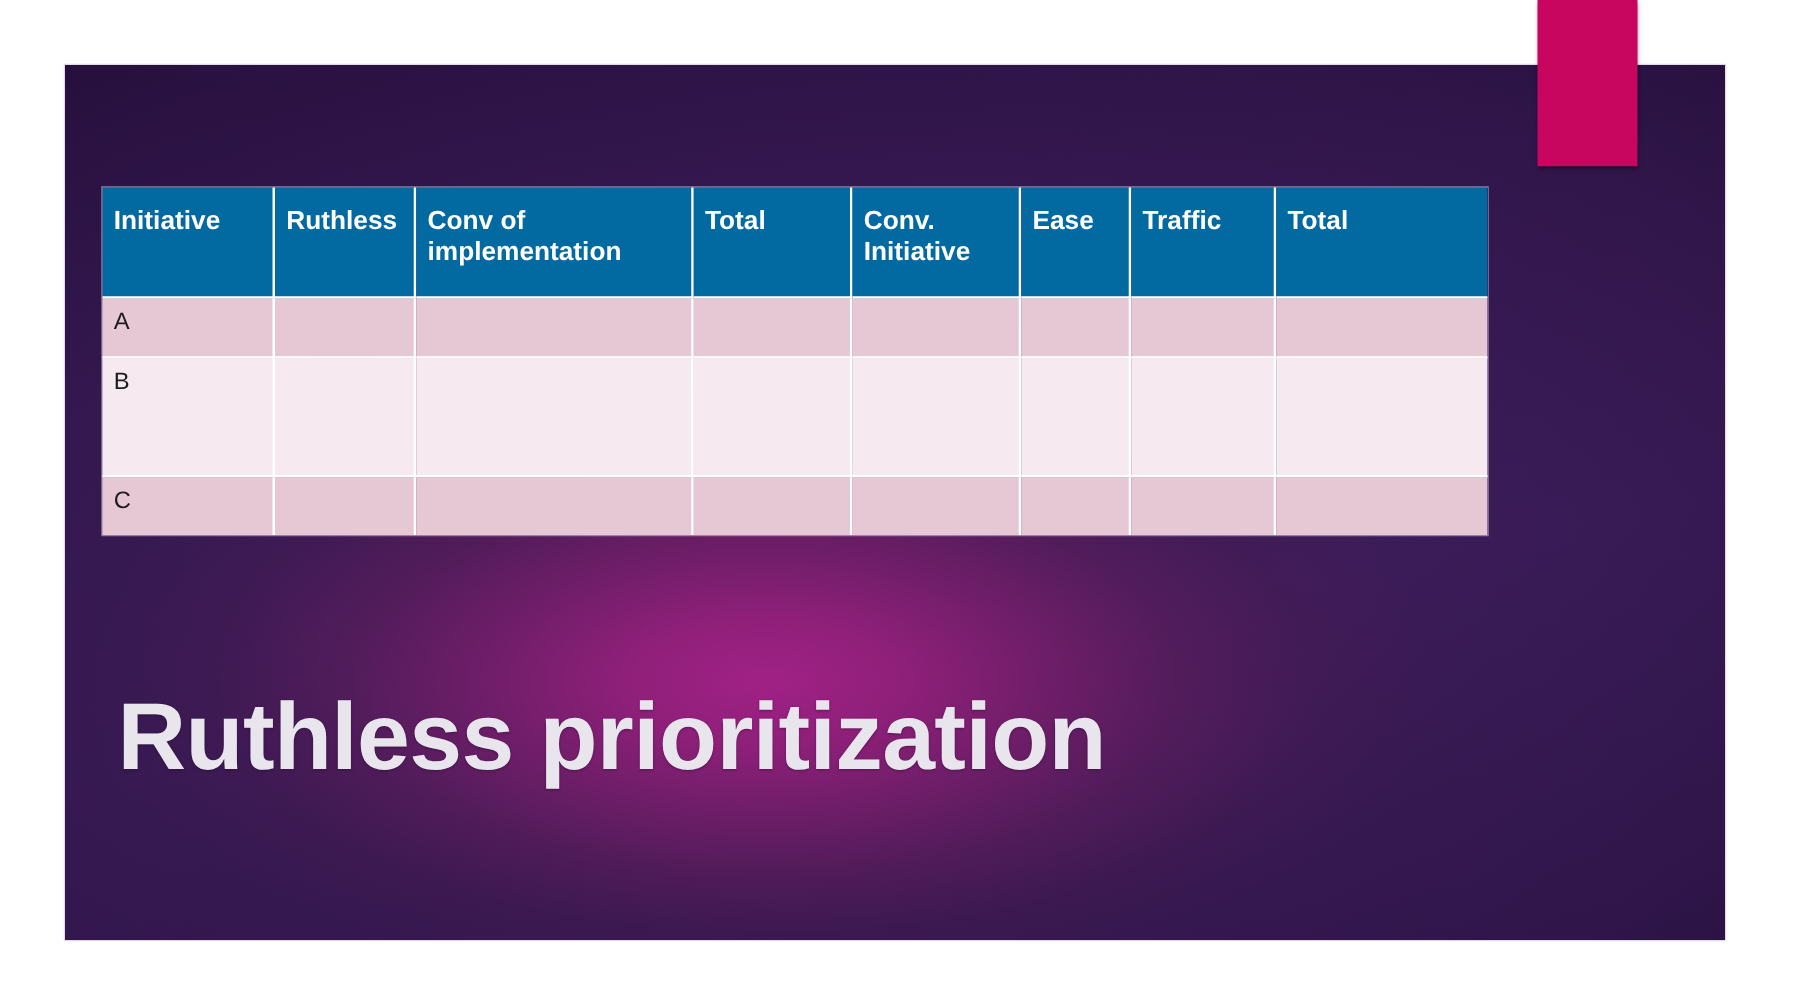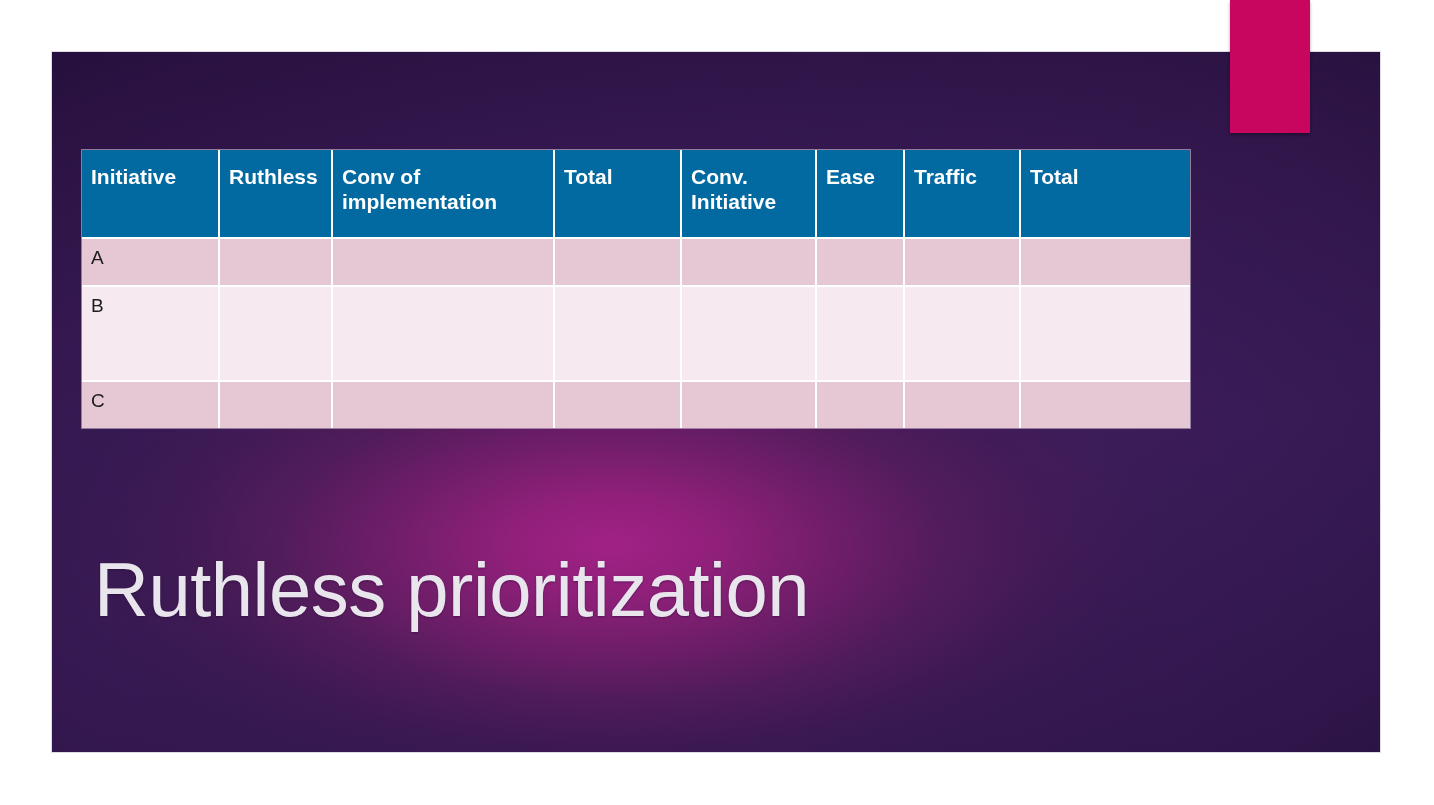--- a/index.html
+++ b/index.html
@@ -116,21 +116,21 @@
   tr.r-c td { height: 33px; }
 
   
   #slide-title {
     position: absolute;
     left: 42px;    
     top: 490px;    
     width: 1150px;
     font-size: 76px;
     line-height: 96px;
-    font-weight: normal;
+    font-weight: bold;
     letter-spacing: -0.5px;
     color: #e9e5ed;
     white-space: nowrap;
     text-shadow: 0 1px 2px rgba(30,8,46,0.45);
   }
 </style>
 </head>
 <body>
 
 <div id="slide-canvas">

